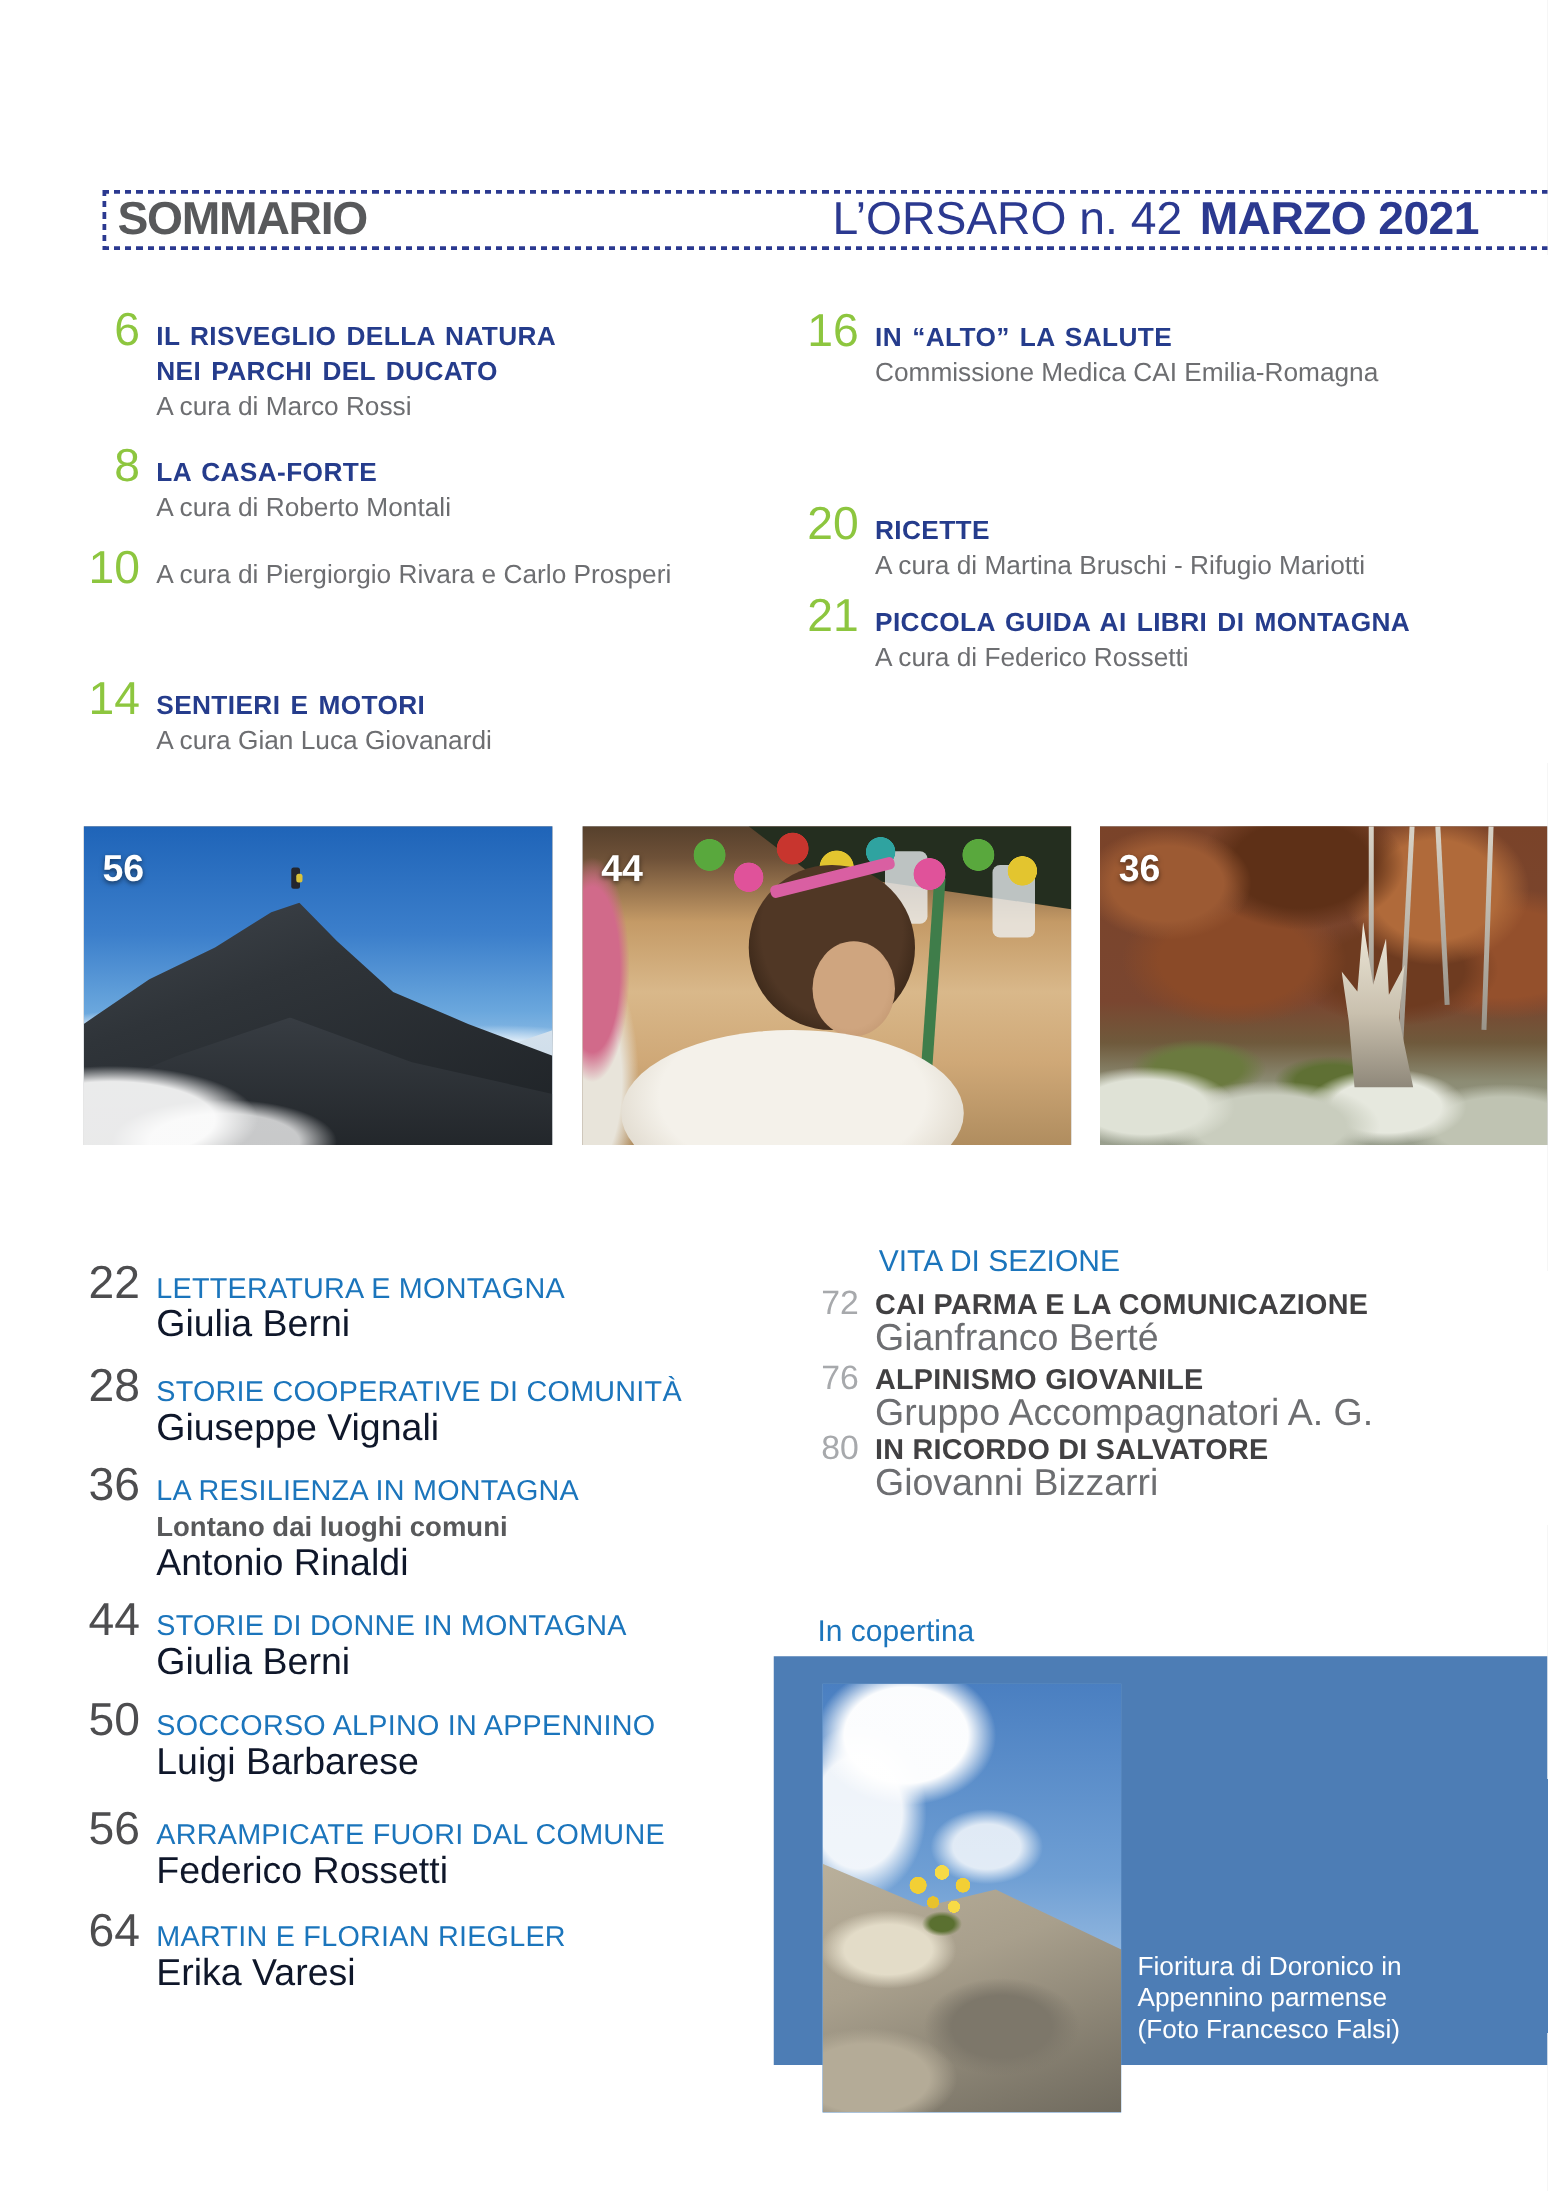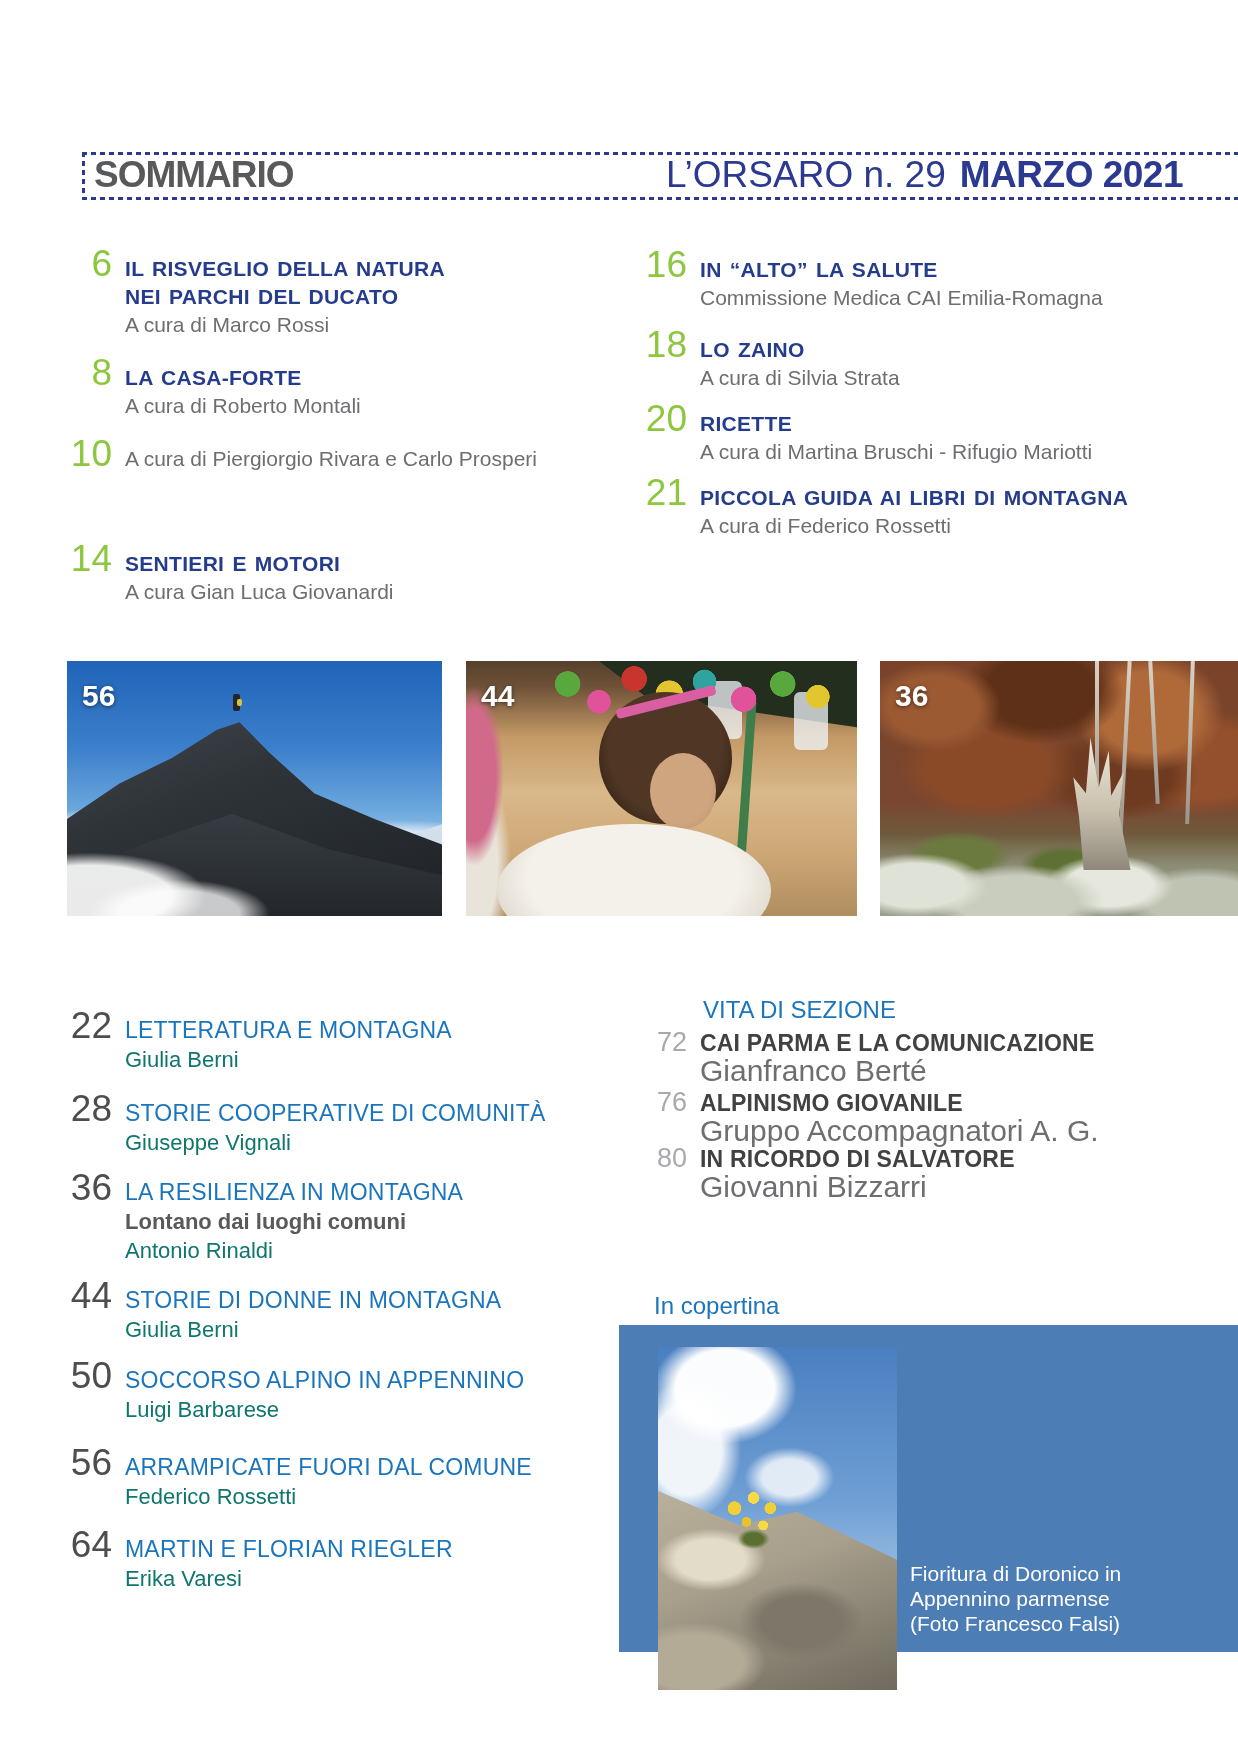--- a/index.html
+++ b/index.html
@@ -29,21 +29,21 @@
   .colR .n{width:72px; margin-right:13px;}
   .ngreen{font-size:37px; line-height:28px; color:#8dc63f;}
   .ngray{font-size:37px; line-height:29px; color:#4d4d4f;}
   .nlite{font-size:27px; line-height:28px; font-weight:normal; color:#a7a9ac;}
   .tt{font-size:21px; line-height:28px; font-weight:bold; color:#253c8c;
       letter-spacing:.3px; word-spacing:2px; white-space:pre-line;}
   .tb{font-size:23px; line-height:29px; color:#1b75bc; letter-spacing:.2px; white-space:pre-line;margin-top:23px;}
   .tg{font-size:23px; line-height:28px; font-weight:bold; color:#414042; letter-spacing:.2px;}
   .st{font-size:22px; line-height:29px; font-weight:bold; color:#58595b;}
   .au{font-size:21px; line-height:28px; color:#6d6e71;}
-  .au29{font-size:22px; line-height:29px; color:#0f766e;}
+  .au29{font-size:30px; line-height:29px; color:#0f172a;}
   .au27{font-size:30px; line-height:28px; color:#6d6e71;}
   .sec-head{position:absolute; left:703px; top:996px; font-size:24px; line-height:27px; color:#1b75bc;}
   .cover-head{position:absolute; left:654px; top:1292px; font-size:24px; line-height:27px; color:#1b75bc;}
   
   .ph{position:absolute; top:661px; height:255px; overflow:hidden; background:#999;}
   .ph .lbl{position:absolute; left:15px; top:18px; z-index:9; font-size:30px; font-weight:bold;
     color:#ffffff; text-shadow:0 1px 4px rgba(0,0,0,.55);}
   .layer{position:absolute; inset:0;}
   
   .p1-sky{background:
@@ -134,21 +134,21 @@
 </head>
 <body>
 
 <div class="page">
 
   <div class="dash-h" style="top:152px"></div>
   <div class="dash-h" style="top:197px"></div>
   <div class="dash-v"></div>
   <div class="hdr-title">SOMMARIO</div>
   <div class="hdr-right">
-    <span>L’ORSARO n. 29</span><span class="b">MARZO 2021</span>
+    <span>L’ORSARO n. 42</span><span class="b">MARZO 2021</span>
   </div>
 
   <div class="e colL" style="top:250px">
     <div class="n ngreen">6</div>
     <div>
         <div class="tt">IL RISVEGLIO DELLA NATURA
 NEI PARCHI DEL DUCATO</div>
          <div class="au">A cura di Marco Rossi</div>
       </div>
   </div>
@@ -171,27 +171,20 @@
         <div class="tt">SENTIERI E MOTORI</div>
          <div class="au">A cura Gian Luca Giovanardi</div>
       </div>
   </div>
 
   <div class="e colR" style="top:251px">
     <div class="n ngreen">16</div>
     <div>
         <div class="tt">IN “ALTO” LA SALUTE</div>
          <div class="au">Commissione Medica CAI Emilia-Romagna</div>
-      </div>
-  </div>
-  <div class="e colR" style="top:331px">
-    <div class="n ngreen">18</div>
-    <div>
-        <div class="tt">LO ZAINO</div>
-         <div class="au">A cura di Silvia Strata</div>
       </div>
   </div>
   <div class="e colR" style="top:405px">
     <div class="n ngreen">20</div>
     <div>
         <div class="tt">RICETTE</div>
          <div class="au">A cura di Martina Bruschi - Rifugio Mariotti</div>
       </div>
   </div>
   <div class="e colR" style="top:479px">

